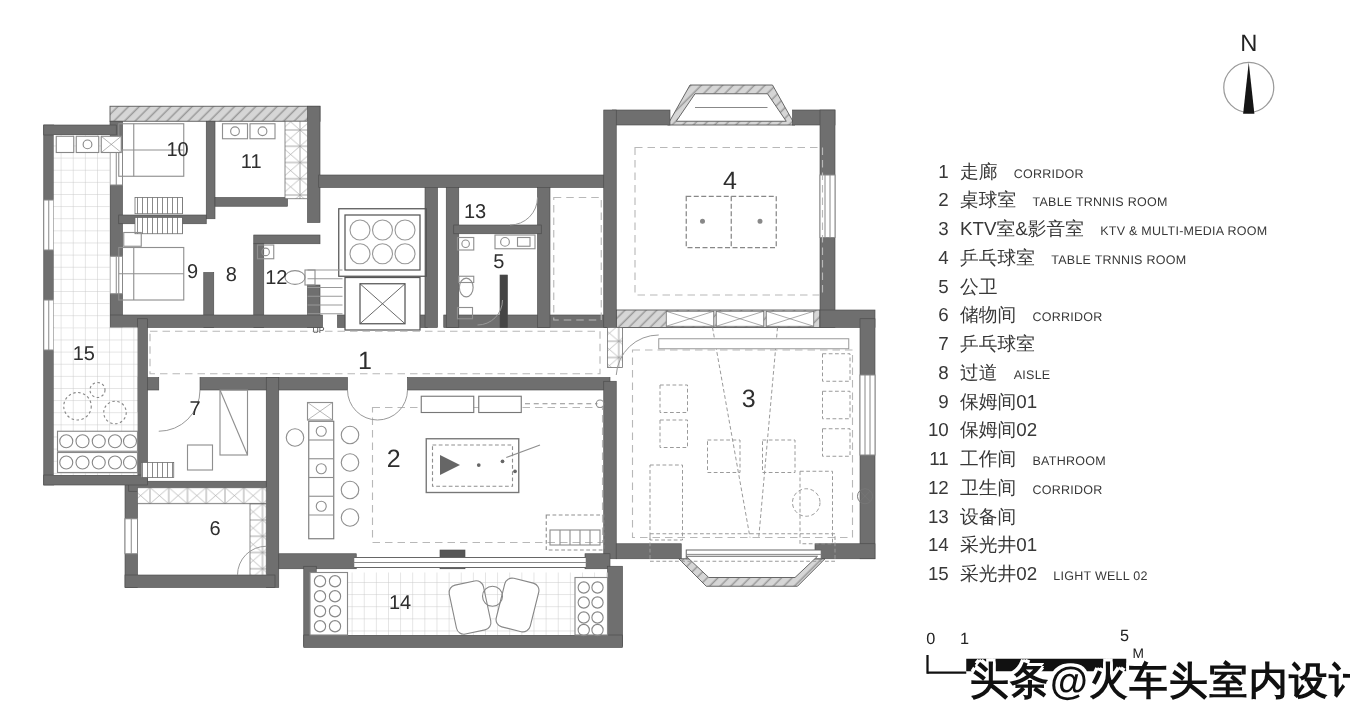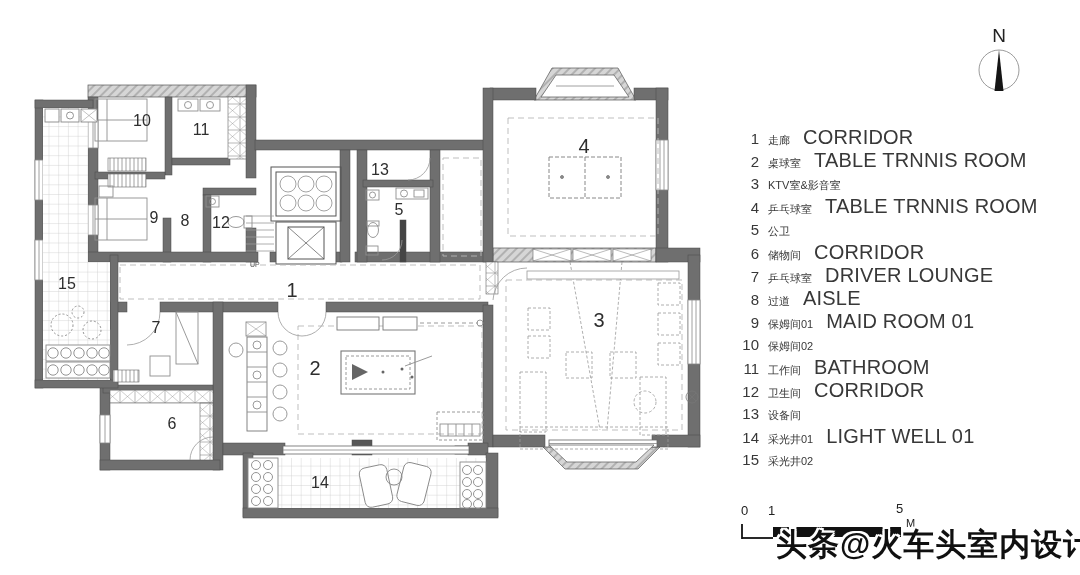--- a/index.html
+++ b/index.html
@@ -7,22 +7,22 @@
           font-family:"Liberation Sans","DejaVu Sans",sans-serif;}
   .plan-svg{position:absolute;left:0;top:0;}
   #room-labels{position:absolute;left:0;top:0;width:720px;height:575px;pointer-events:none;}
   .room-num{position:absolute;transform:translate(-50%,-50%);font-size:16px;color:#2e2e2e;}
   .room-num.major{font-size:20px;}
   #up-label{position:absolute;left:250px;top:261px;font-size:7px;color:#555;}
   
   .legend{position:absolute;left:740px;top:126px;color:#383838;}
   .legend-row{display:flex;align-items:baseline;height:23px;line-height:23px;white-space:nowrap;}
   .lnum{display:inline-block;width:19px;text-align:right;margin-right:9px;font-size:15px;}
-  .lzh{font-size:11px;margin-right:13px;text-align:center;}
-  .len{font-size:20px;letter-spacing:.2px;}
+  .lzh{font-size:15px;margin-right:13px;text-align:center;}
+  .len{font-size:10px;letter-spacing:.2px;}
   
   .compass{position:absolute;left:977px;top:26px;width:44px;text-align:center;}
   .compass-n{font-size:19px;color:#222;display:block;line-height:20px;}
   
   .sb-label{position:absolute;font-size:13px;color:#222;}
   .sb-unit{position:absolute;font-size:11px;color:#222;}
   
   .watermark{position:absolute;left:776px;top:524px;font-size:31px;font-weight:bold;color:#101010;
     letter-spacing:1px;white-space:nowrap;
     text-shadow:-2px -2px 0 #fff,2px -2px 0 #fff,-2px 2px 0 #fff,2px 2px 0 #fff,0 2px 0 #fff,0 -2px 0 #fff,2px 0 0 #fff,-2px 0 0 #fff;}
@@ -382,49 +382,48 @@
         <span class="len">CORRIDOR</span>
       </div>
       <div class="legend-row">
         <span class="lnum">2</span>
         <span class="lzh">桌球室</span>
         <span class="len">TABLE TRNNIS ROOM</span>
       </div>
       <div class="legend-row">
         <span class="lnum">3</span>
         <span class="lzh">KTV室&amp;影音室</span>
+        <span class="len">KTV &amp; MULTI-MEDIA ROOM</span>
       </div>
       <div class="legend-row">
         <span class="lnum">4</span>
         <span class="lzh">乒乓球室</span>
         <span class="len">TABLE TRNNIS ROOM</span>
       </div>
       <div class="legend-row">
         <span class="lnum">5</span>
         <span class="lzh">公卫</span>
       </div>
       <div class="legend-row">
         <span class="lnum">6</span>
         <span class="lzh">储物间</span>
         <span class="len">CORRIDOR</span>
       </div>
       <div class="legend-row">
         <span class="lnum">7</span>
         <span class="lzh">乒乓球室</span>
-        <span class="len">DRIVER LOUNGE</span>
       </div>
       <div class="legend-row">
         <span class="lnum">8</span>
         <span class="lzh">过道</span>
         <span class="len">AISLE</span>
       </div>
       <div class="legend-row">
         <span class="lnum">9</span>
         <span class="lzh">保姆间01</span>
-        <span class="len">MAID ROOM 01</span>
       </div>
       <div class="legend-row">
         <span class="lnum">10</span>
         <span class="lzh">保姆间02</span>
       </div>
       <div class="legend-row">
         <span class="lnum">11</span>
         <span class="lzh">工作间</span>
         <span class="len">BATHROOM</span>
       </div>
@@ -433,25 +432,25 @@
         <span class="lzh">卫生间</span>
         <span class="len">CORRIDOR</span>
       </div>
       <div class="legend-row">
         <span class="lnum">13</span>
         <span class="lzh">设备间</span>
       </div>
       <div class="legend-row">
         <span class="lnum">14</span>
         <span class="lzh">采光井01</span>
-        <span class="len">LIGHT WELL 01</span>
       </div>
       <div class="legend-row">
         <span class="lnum">15</span>
         <span class="lzh">采光井02</span>
+        <span class="len">LIGHT WELL 02</span>
       </div>
     </div>
 
   <div class="compass">
     <span class="compass-n">N</span>
     <svg width="44" height="48">
       <circle cx="22" cy="24" r="20" fill="none" stroke="#9b9b9b" stroke-width="1"></circle>
       <polygon points="22,4 17.5,45 26.5,45" fill="#151515"></polygon>
     </svg>
   </div>

